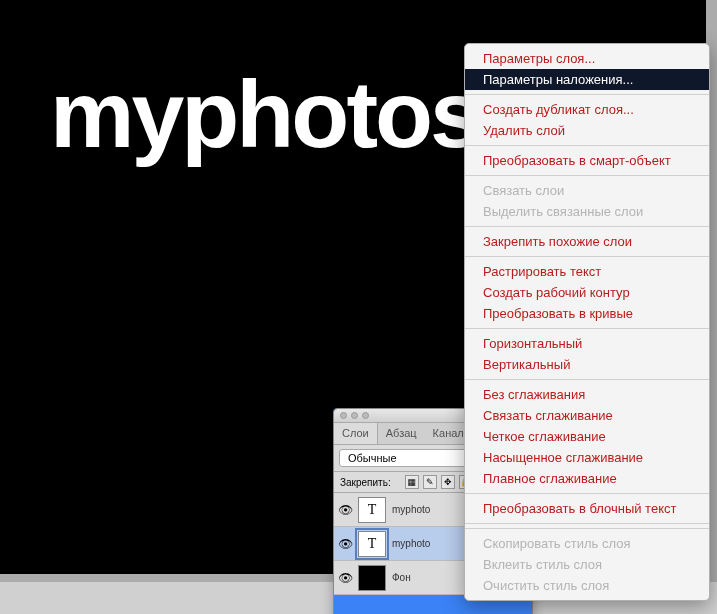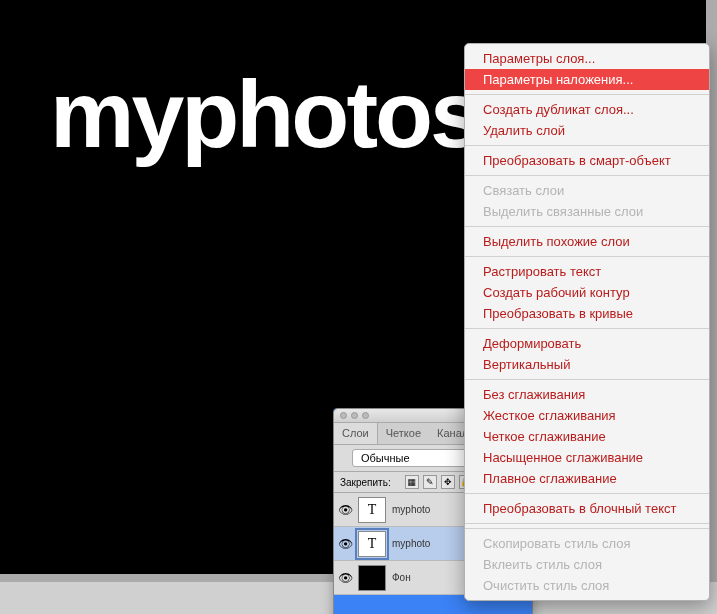--- a/index.html
+++ b/index.html
@@ -10,60 +10,60 @@
   .canvas-text { position: absolute; top: 60px; left: 50px; font-size: 95px; font-weight: 800; color: #fff; letter-spacing: -3px; font-family: Arial, sans-serif; }
   
   .layers-panel { position: absolute; top: 408px; left: 333px; width: 200px; height: 230px; background: #3b82f6; border: 1px solid #888; border-radius: 4px 4px 0 0; box-shadow: 0 4px 12px rgba(0,0,0,0.3); }
   .panel-titlebar { display: flex; align-items: center; background: linear-gradient(#e8e8e8,#d0d0d0); height: 14px; border-bottom: 1px solid #aaa; border-radius: 4px 4px 0 0; padding: 0 6px; gap: 4px; }
   .traffic-dot { width: 7px; height: 7px; border-radius: 50%; background: #bbb; border: 0.5px solid #999; }
   
   .panel-tabs { display: flex; background: #cfcfcf; height: 22px; border-bottom: 1px solid #aaa; font-size: 11px; }
   .panel-tab { padding: 4px 8px; color: #555; cursor: default; }
   .panel-tab.active { background: #dcdcdc; border-right: 1px solid #aaa; }
   
-  .mode-row { display: flex; align-items: center; padding: 4px 18px; background: #dcdcdc; border-bottom: 1px solid #aaa; }
+  .mode-row { display: flex; align-items: center; padding: 4px 5px; background: #dcdcdc; border-bottom: 1px solid #aaa; }
   .mode-select { flex: 1; height: 18px; font-size: 11px; border: 1px solid #aaa; border-radius: 3px; background: #fff; padding: 0 4px; }
   
   .lock-row { display: flex; align-items: center; padding: 3px 6px; gap: 14px; font-size: 10px; background: #dcdcdc; border-bottom: 1px solid #aaa; }
   .lock-icons { display: flex; gap: 4px; }
   .lock-icon { width: 14px; height: 14px; border: 1px solid #999; background: #e8e8e8; display:flex; align-items:center; justify-content:center; font-size:9px; }
   
   .layer-list { background: #dcdcdc; }
   .layer-row { display: flex; align-items: center; height: 34px; border-bottom: 1px solid #bbb; padding: 0 4px; gap: 6px; }
   .layer-row.selected { background: #b8ccec; }
   .eye { width: 14px; font-size: 12px; text-align: center; }
   .thumb { width: 28px; height: 26px; background: #fff; border: 1px solid #888; display: flex; align-items: center; justify-content: center; font-size: 14px; font-family: Georgia, serif; }
   .thumb.selected { outline: 2px solid #5a7fbe; outline-offset: 1px; }
   .thumb.solid { background: #000; }
   .layer-name { font-size: 10px; color: #333; overflow: hidden; white-space: nowrap; }
   
   .context-menu { position: absolute; top: 43px; left: 464px; width: 246px; background: #f4f4f4; border: 1px solid #b0b0b0; border-radius: 5px; box-shadow: 0 6px 20px rgba(0,0,0,0.35); padding: 4px 0; font-size: 13px; }
   .menu-item { padding: 3px 18px; color: #b91c1c; cursor: default; white-space: nowrap; }
-  .menu-item.highlighted { background: #ef4444; color: #fff; }
+  .menu-item.highlighted { background: #0f172a; color: #fff; }
   .menu-item.disabled { color: #b4b4b4; }
   .menu-sep { height: 1px; background: #d0d0d0; margin: 4px 0; }
 </style>
 </head>
 <body>
 
 <div class="canvas-area">
   <div class="canvas">
     <div class="canvas-text">myphotosh</div>
   </div>
 </div>
 
 <div class="layers-panel">
   <div class="panel-titlebar">
     <div class="traffic-dot"></div>
     <div class="traffic-dot"></div>
     <div class="traffic-dot"></div>
   </div>
   <div class="panel-tabs">
     <div class="panel-tab active">Слои</div>
-    <div class="panel-tab">Четкое</div>
+    <div class="panel-tab">Абзац</div>
     <div class="panel-tab">Каналы</div>
   </div>
   <div class="mode-row">
     <select class="mode-select">
       <option>Обычные</option>
     </select>
   </div>
   <div class="lock-row">
     <span>Закрепить:</span>
     <div class="lock-icons">
@@ -97,31 +97,31 @@
     <div class="menu-item highlighted">Параметры наложения...</div>
     <div class="menu-sep"></div>
     <div class="menu-item">Создать дубликат слоя...</div>
     <div class="menu-item">Удалить слой</div>
     <div class="menu-sep"></div>
     <div class="menu-item">Преобразовать в смарт-объект</div>
     <div class="menu-sep"></div>
     <div class="menu-item disabled">Связать слои</div>
     <div class="menu-item disabled">Выделить связанные слои</div>
     <div class="menu-sep"></div>
-    <div class="menu-item">Выделить похожие слои</div>
+    <div class="menu-item">Закрепить похожие слои</div>
     <div class="menu-sep"></div>
     <div class="menu-item">Растрировать текст</div>
     <div class="menu-item">Создать рабочий контур</div>
     <div class="menu-item">Преобразовать в кривые</div>
     <div class="menu-sep"></div>
-    <div class="menu-item">Деформировать</div>
+    <div class="menu-item">Горизонтальный</div>
     <div class="menu-item">Вертикальный</div>
     <div class="menu-sep"></div>
     <div class="menu-item">Без сглаживания</div>
-    <div class="menu-item">Жесткое сглаживания</div>
+    <div class="menu-item">Связать сглаживание</div>
     <div class="menu-item">Четкое сглаживание</div>
     <div class="menu-item">Насыщенное сглаживание</div>
     <div class="menu-item">Плавное сглаживание</div>
     <div class="menu-sep"></div>
     <div class="menu-item">Преобразовать в блочный текст</div>
     <div class="menu-sep"></div>
     <div class="menu-sep"></div>
     <div class="menu-item disabled">Скопировать стиль слоя</div>
     <div class="menu-item disabled">Вклеить стиль слоя</div>
     <div class="menu-item disabled">Очистить стиль слоя</div>

